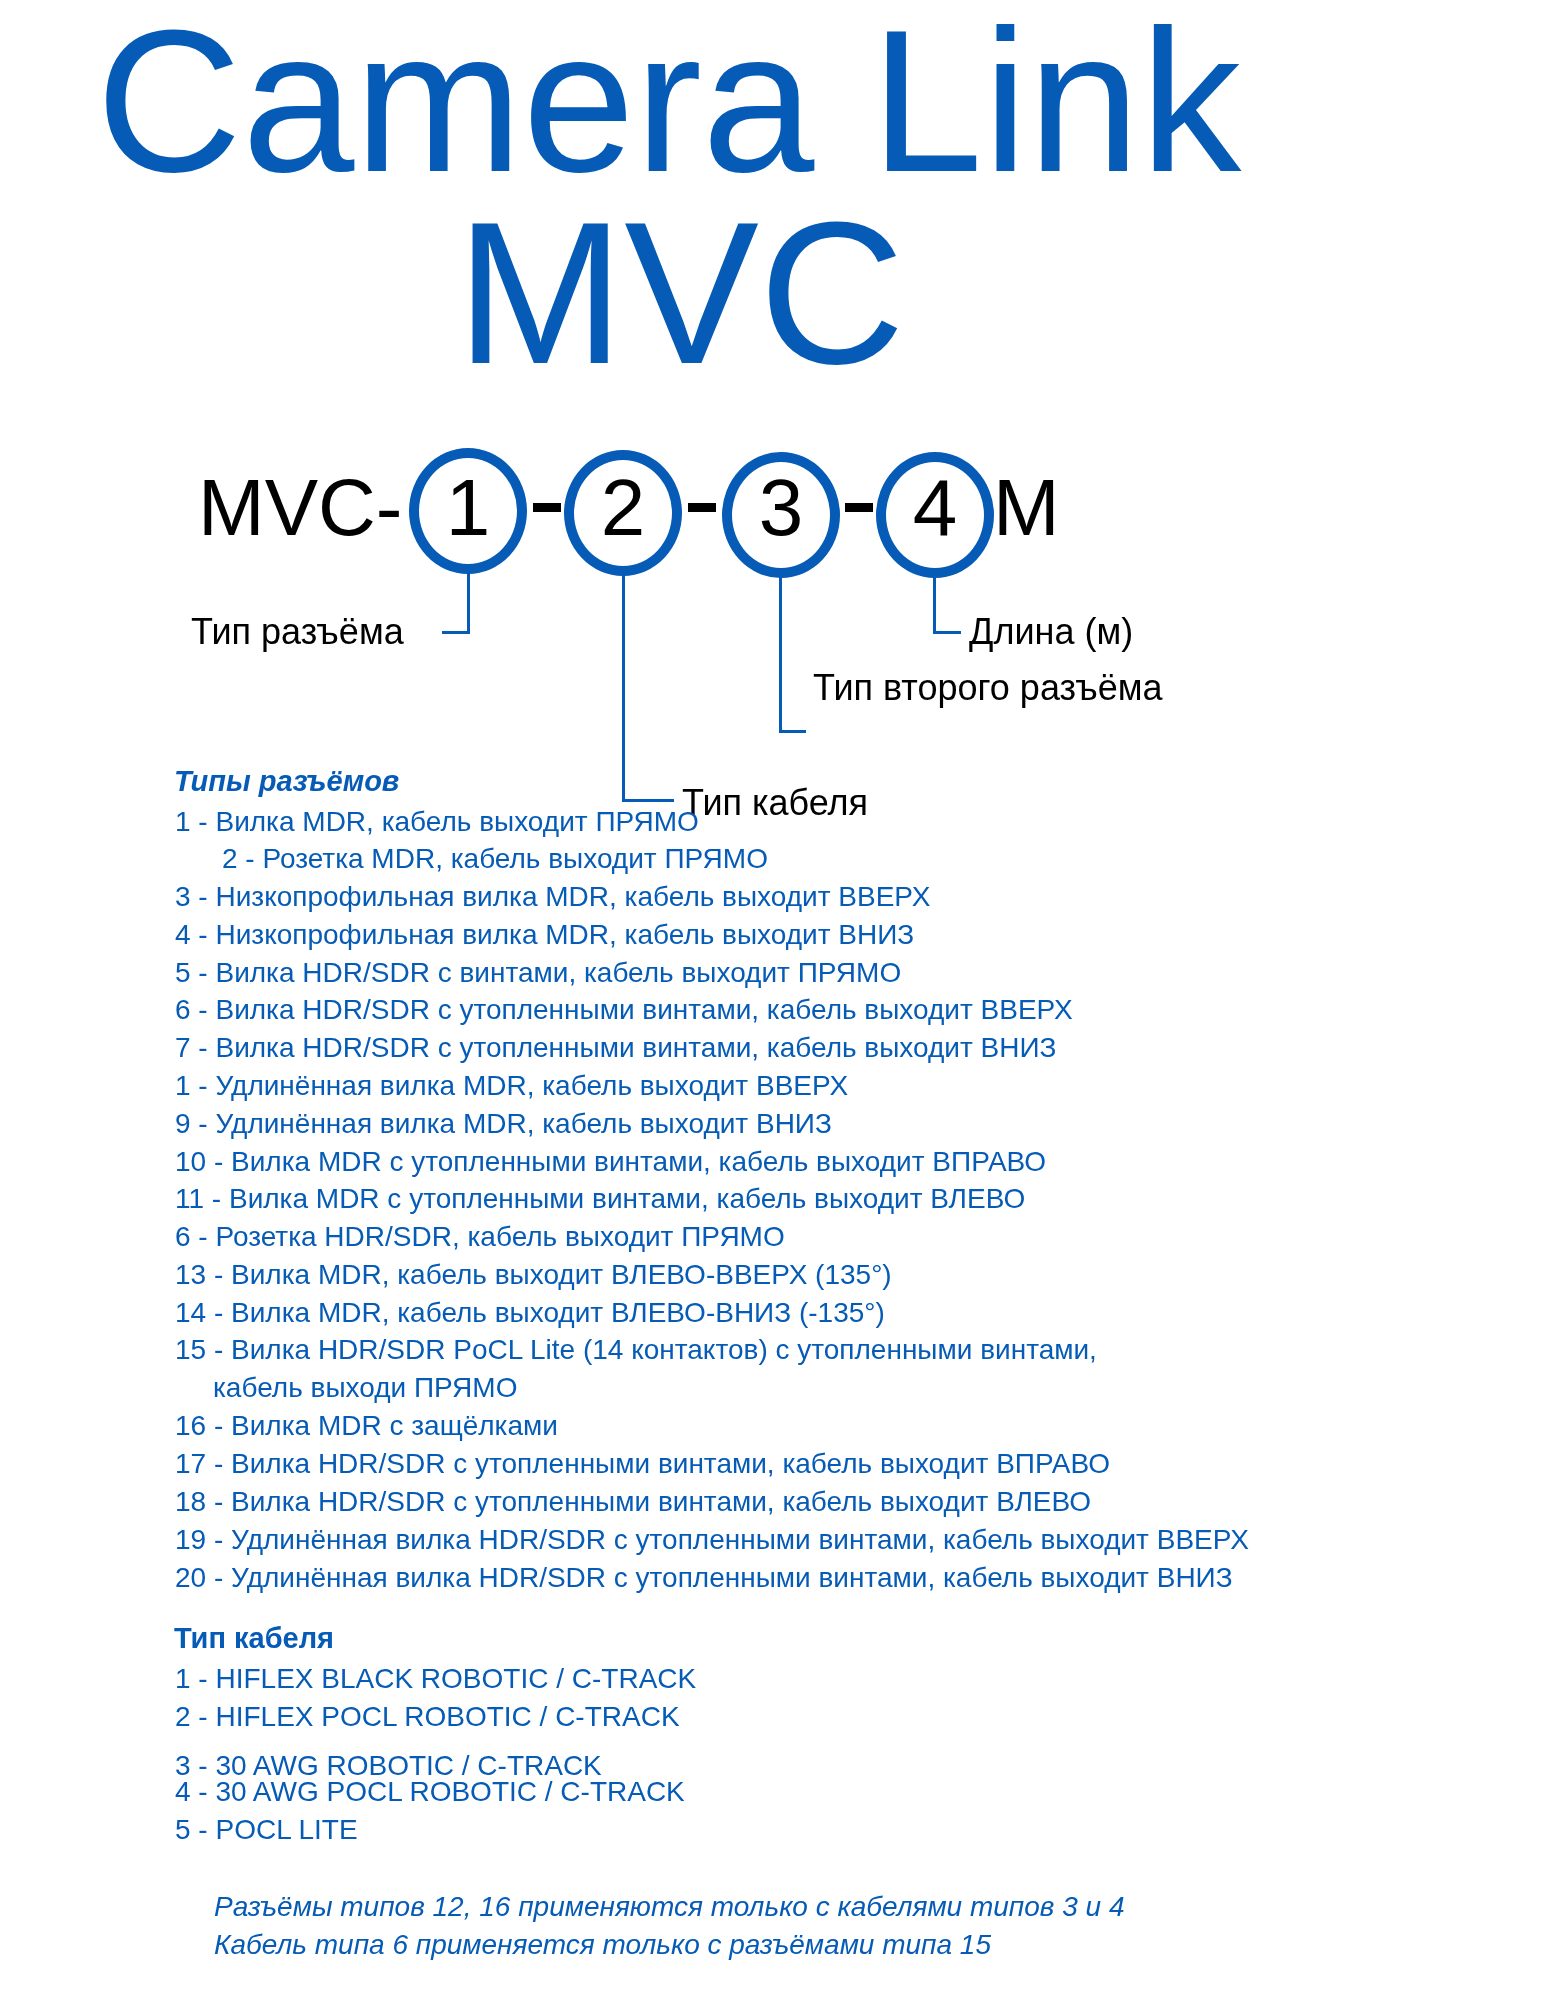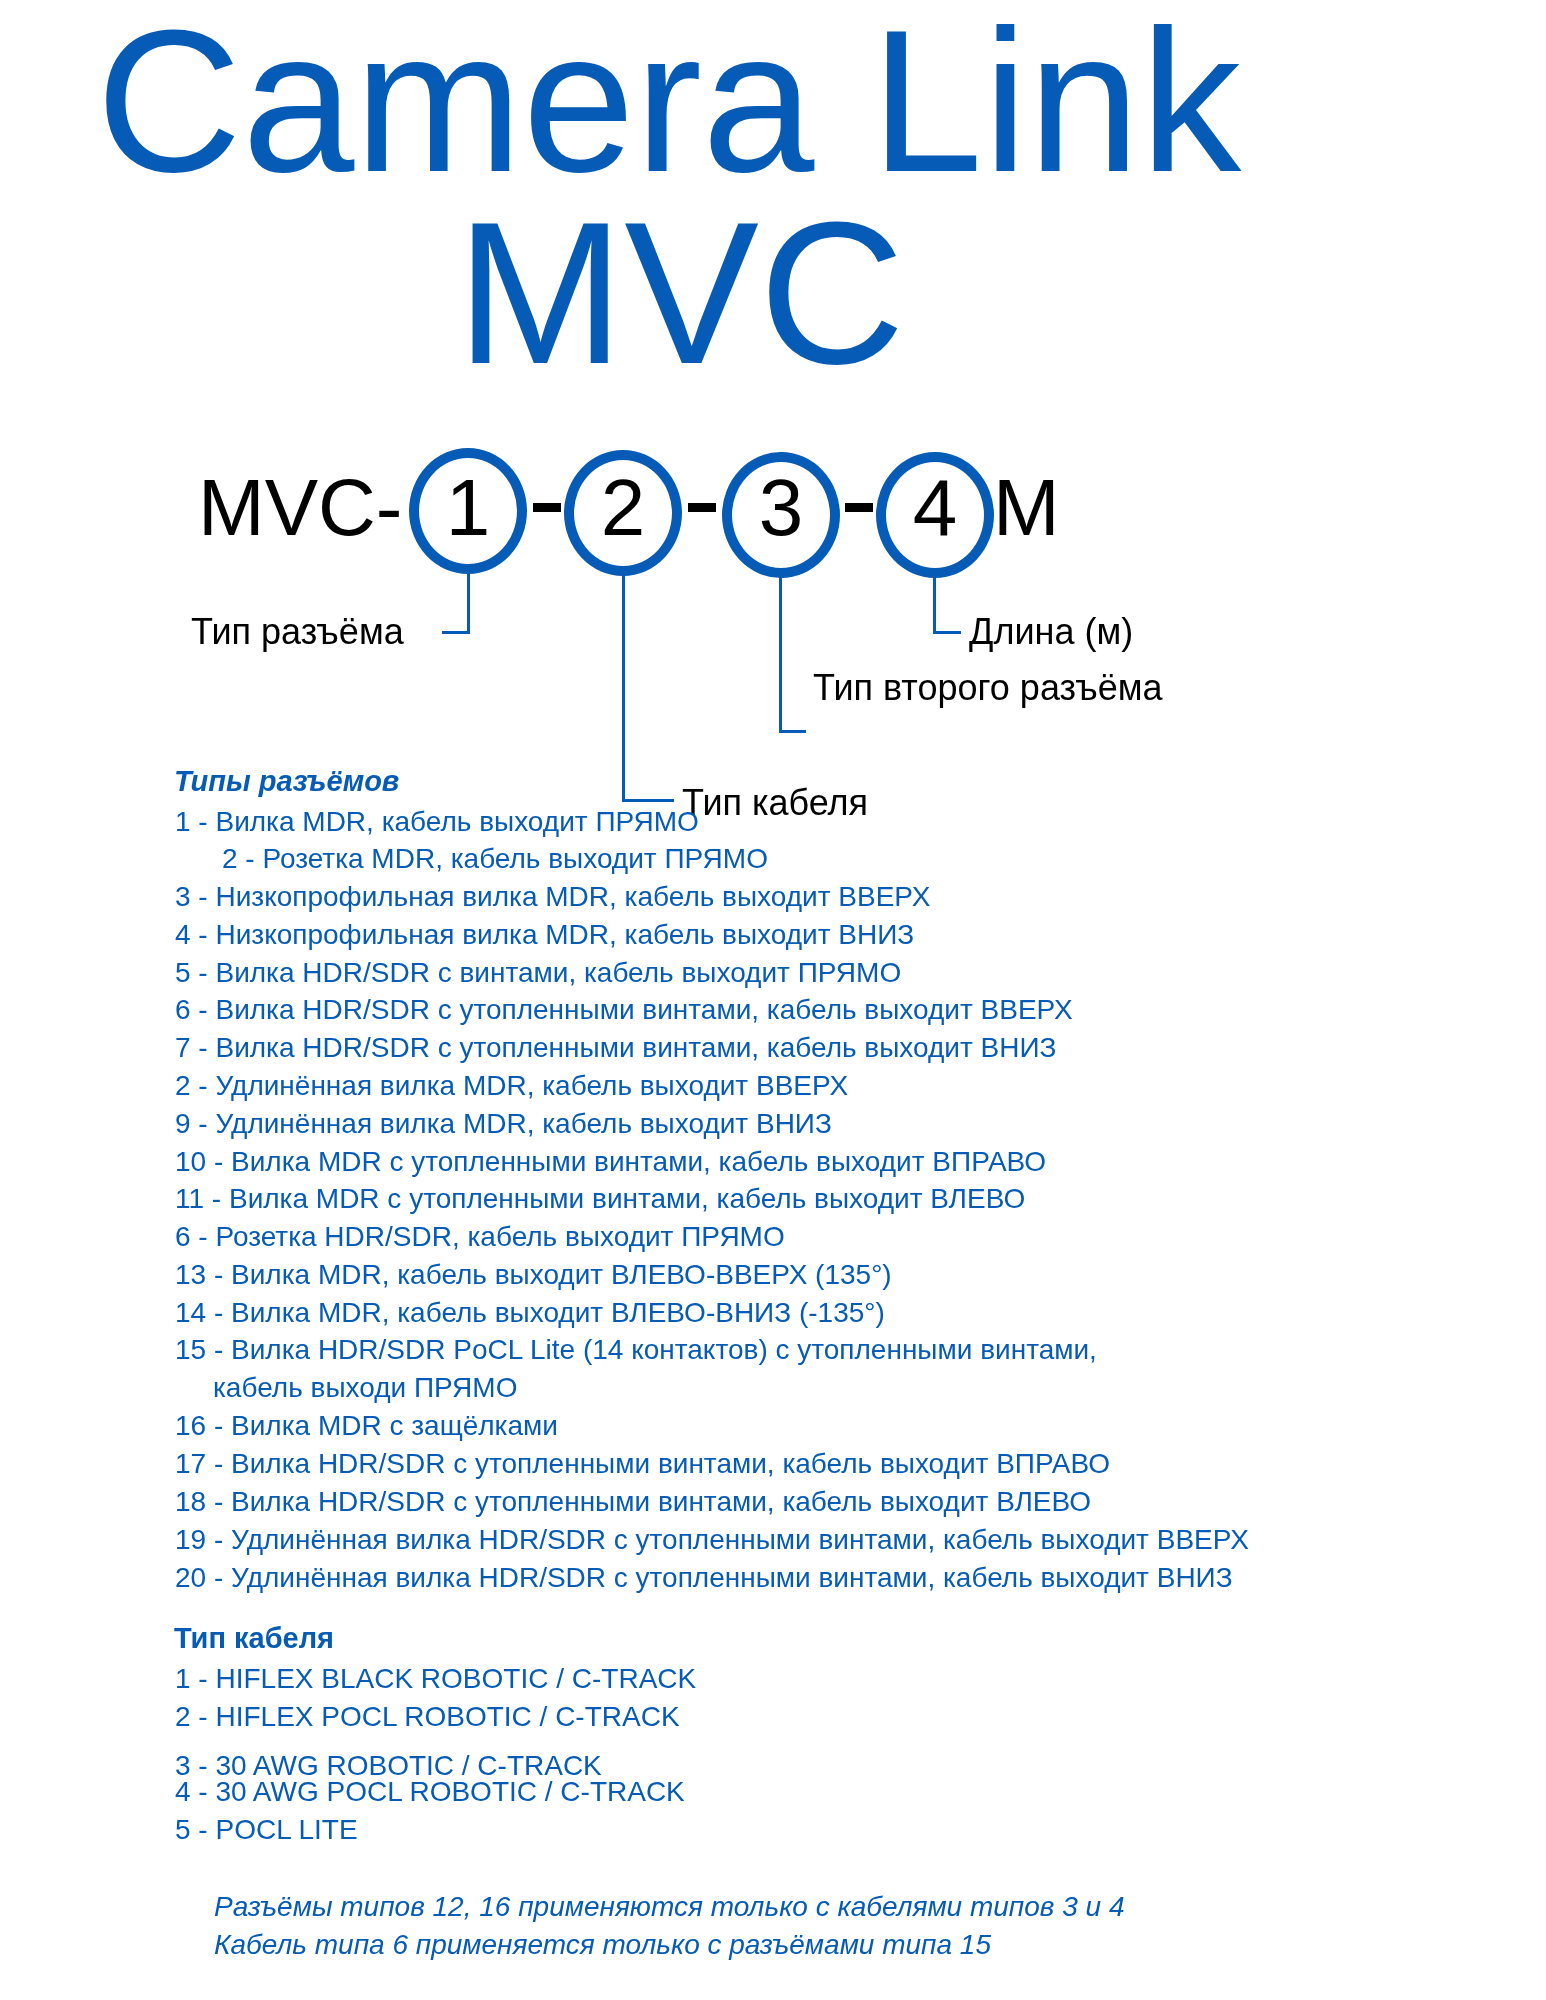--- a/index.html
+++ b/index.html
@@ -68,21 +68,21 @@
 
 <div>
   <div class="abs heading" style="left:174px; top:767px;font-style:italic;">Типы разъёмов</div>
   <div class="abs item" style="left:175px; top:808px;">1 - Вилка MDR, кабель выходит ПРЯМО</div>
   <div class="abs item" style="left:175px; top:845px;margin-left:47px;">2 - Розетка MDR, кабель выходит ПРЯМО</div>
   <div class="abs item" style="left:175px; top:883px;">3 - Низкопрофильная вилка MDR, кабель выходит ВВЕРХ</div>
   <div class="abs item" style="left:175px; top:921px;">4 - Низкопрофильная вилка MDR, кабель выходит ВНИЗ</div>
   <div class="abs item" style="left:175px; top:959px;">5 - Вилка HDR/SDR с винтами, кабель выходит ПРЯМО</div>
   <div class="abs item" style="left:175px; top:996px;">6 - Вилка HDR/SDR с утопленными винтами, кабель выходит ВВЕРХ</div>
   <div class="abs item" style="left:175px; top:1034px;">7 - Вилка HDR/SDR с утопленными винтами, кабель выходит ВНИЗ</div>
-  <div class="abs item" style="left:175px; top:1072px;">2 - Удлинённая вилка MDR, кабель выходит ВВЕРХ</div>
+  <div class="abs item" style="left:175px; top:1072px;">1 - Удлинённая вилка MDR, кабель выходит ВВЕРХ</div>
   <div class="abs item" style="left:175px; top:1110px;">9 - Удлинённая вилка MDR, кабель выходит ВНИЗ</div>
   <div class="abs item" style="left:175px; top:1148px;">10 - Вилка MDR с утопленными винтами, кабель выходит ВПРАВО</div>
   <div class="abs item" style="left:175px; top:1185px;">11 - Вилка MDR с утопленными винтами, кабель выходит ВЛЕВО</div>
   <div class="abs item" style="left:175px; top:1223px;">6 - Розетка HDR/SDR, кабель выходит ПРЯМО</div>
   <div class="abs item" style="left:175px; top:1261px;">13 - Вилка MDR, кабель выходит ВЛЕВО-ВВЕРХ (135°)</div>
   <div class="abs item" style="left:175px; top:1299px;">14 - Вилка MDR, кабель выходит ВЛЕВО-ВНИЗ (-135°)</div>
   <div class="abs item" style="left:175px; top:1336px;">15 - Вилка HDR/SDR PoCL Lite (14 контактов) с утопленными винтами,</div>
   <div class="abs item" style="left:213px; top:1374px;">кабель выходи ПРЯМО</div>
   <div class="abs item" style="left:175px; top:1412px;">16 - Вилка MDR с защёлками</div>
   <div class="abs item" style="left:175px; top:1450px;text-align:right;">17 - Вилка HDR/SDR с утопленными винтами, кабель выходит ВПРАВО</div>

